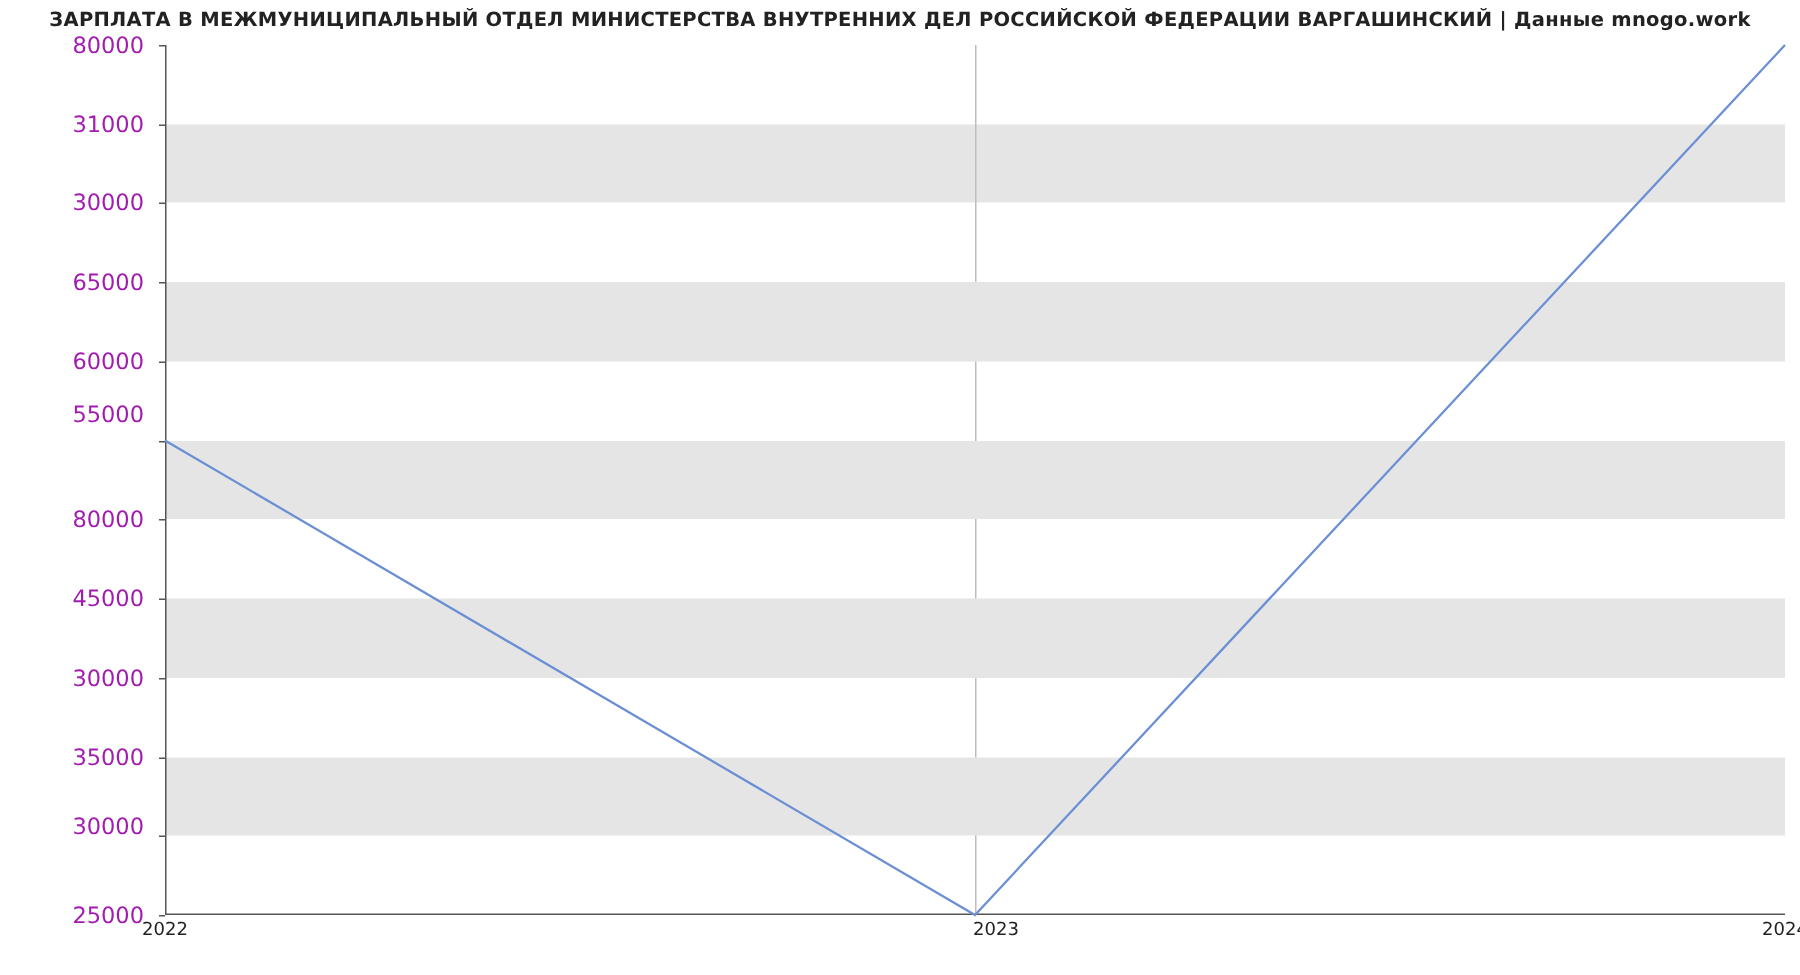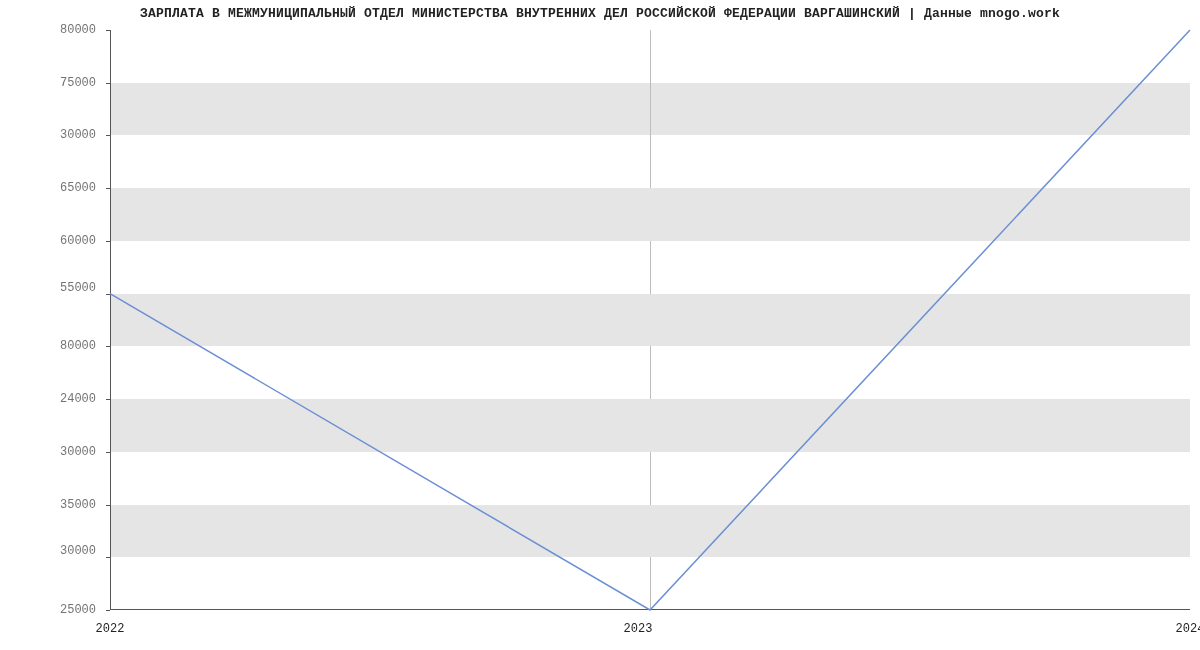--- a/index.html
+++ b/index.html
@@ -9,21 +9,20 @@
     height: 650px;
     background: #ffffff;
     font-family: "DejaVu Sans", "Arial", sans-serif;
     font-size: 12px;
     color: #222;
   }
   .chart-wrap {
     position: relative;
     width: 1200px;
     height: 504px;
-    font-family: Liberation Mono, monospace;
   }
   .title {
     position: absolute;
     top: 6px;
     left: 0;
     width: 1200px;
     text-align: center;
     font-size: 13px;
     font-weight: 700;
     letter-spacing: 0.2px;
@@ -45,35 +44,35 @@
     position: absolute;
     background: #555;
   }
   .y-axis { left: 0; top: 0; width: 1px; height: 100%; }
   .x-axis { left: 0; bottom: 0; width: 100%; height: 1px; }
   .y-tick-label {
     position: absolute;
     right: 100%;
     margin-right: 14px;
     transform: translateY(-50%);
-    font-size: 12px;
-    color: #737373;
+    font-size: 15px;
+    color: #a21caf;
     white-space: nowrap;
   }
   .y-tick-mark {
     position: absolute;
     left: -4px;
     width: 4px;
     height: 1px;
     background: #555;
   }
   .x-tick-label {
     position: absolute;
     top: 100%;
-    margin-top: 12px;
+    margin-top: 2px;
     transform: translateX(-50%);
     font-size: 12px;
     color: #222;
     white-space: nowrap;
   }
   .x-grid {
     position: absolute;
     top: 0;
     bottom: 0;
     width: 1px;
@@ -107,33 +106,33 @@
         <path d="M0 263.6363636363637 L540 580 L1080 0" fill="none" stroke="#6b8fd4" stroke-width="1.5"></path>
       </svg>
   <div class="y-tick-label" style="top: 580px; margin-left: 48px;">25000</div>
       <div class="y-tick-mark" style="top: 580px;"></div>
       <div class="y-tick-label" style="top: 521px;">30000</div>
       <div class="y-tick-mark" style="top: 527.273px;"></div>
       <div class="y-tick-label" style="top: 474.545px;">35000</div>
       <div class="y-tick-mark" style="top: 474.545px;"></div>
       <div class="y-tick-label" style="top: 421.818px;">30000</div>
       <div class="y-tick-mark" style="top: 421.818px;"></div>
-      <div class="y-tick-label" style="top: 369.091px;">24000</div>
+      <div class="y-tick-label" style="top: 369.091px;">45000</div>
       <div class="y-tick-mark" style="top: 369.091px;"></div>
       <div class="y-tick-label" style="top: 316.364px;">80000</div>
       <div class="y-tick-mark" style="top: 316.364px;"></div>
-      <div class="y-tick-label" style="top: 258px; margin-left: 48px;">55000</div>
+      <div class="y-tick-label" style="top: 246px; margin-left: 48px;">55000</div>
       <div class="y-tick-mark" style="top: 263.636px;"></div>
       <div class="y-tick-label" style="top: 210.909px;">60000</div>
       <div class="y-tick-mark" style="top: 210.909px;"></div>
       <div class="y-tick-label" style="top: 158.182px; text-align: center;">65000</div>
       <div class="y-tick-mark" style="top: 158.182px;"></div>
       <div class="y-tick-label" style="top: 105.455px;">30000</div>
       <div class="y-tick-mark" style="top: 105.455px;"></div>
-      <div class="y-tick-label" style="top: 52.7273px;">75000</div>
+      <div class="y-tick-label" style="top: 52.7273px;">31000</div>
       <div class="y-tick-mark" style="top: 52.7273px;"></div>
       <div class="y-tick-label" style="top: 0px;">80000</div>
       <div class="y-tick-mark" style="top: 0px;"></div>
       <div class="x-tick-label" style="left: 0px;">2022</div>
-      <div class="x-tick-label" style="left: 528px;">2023</div>
+      <div class="x-tick-label" style="left: 554px;">2023</div>
       <div class="x-tick-label" style="left: 1080px;">2024</div>
     </div>
 </div>
 
 </body></html>

